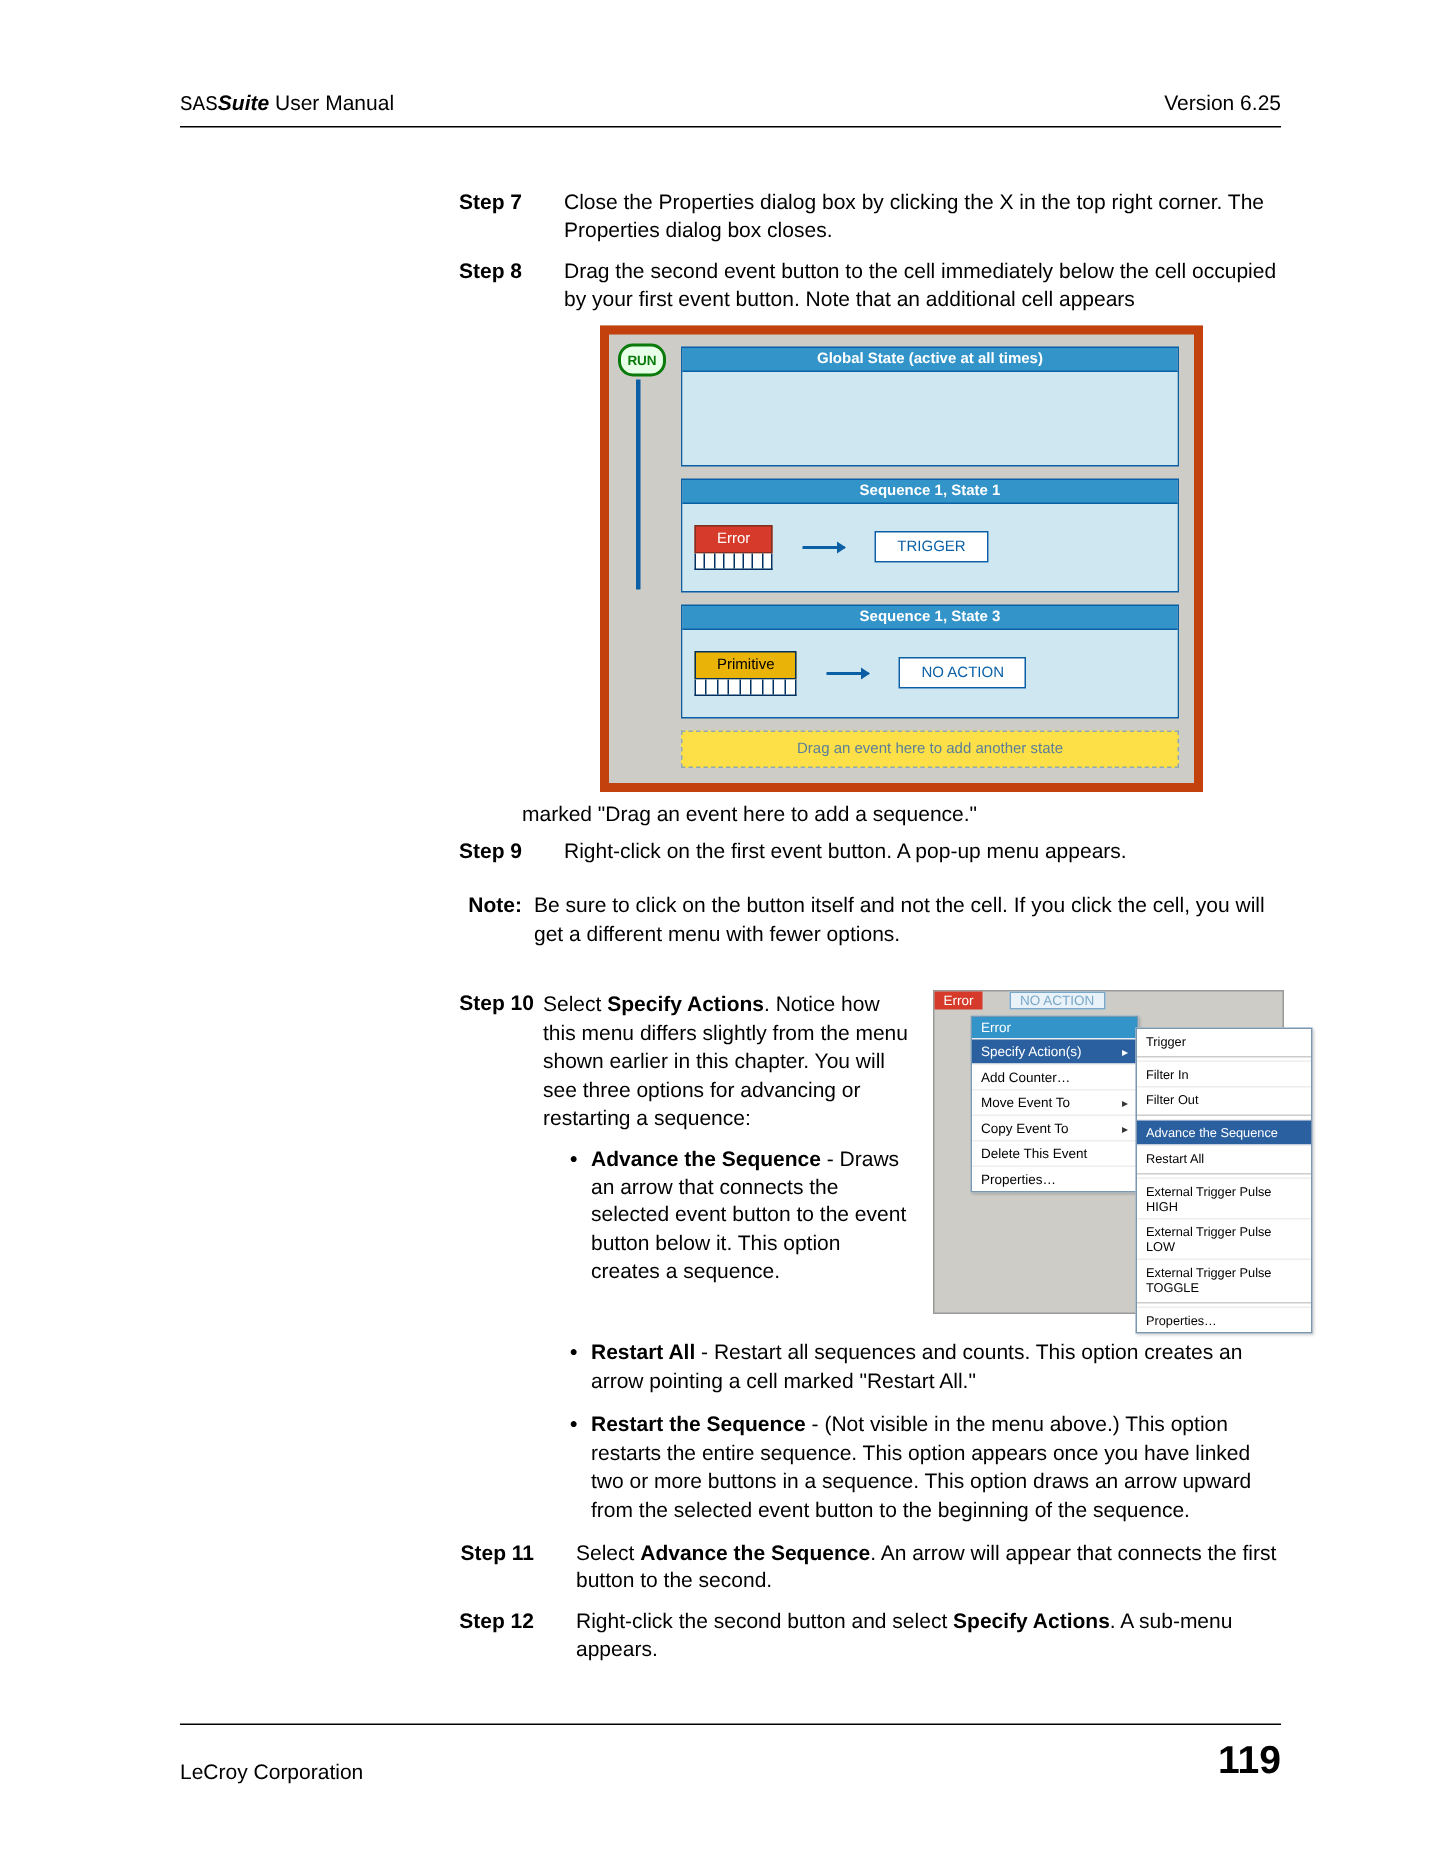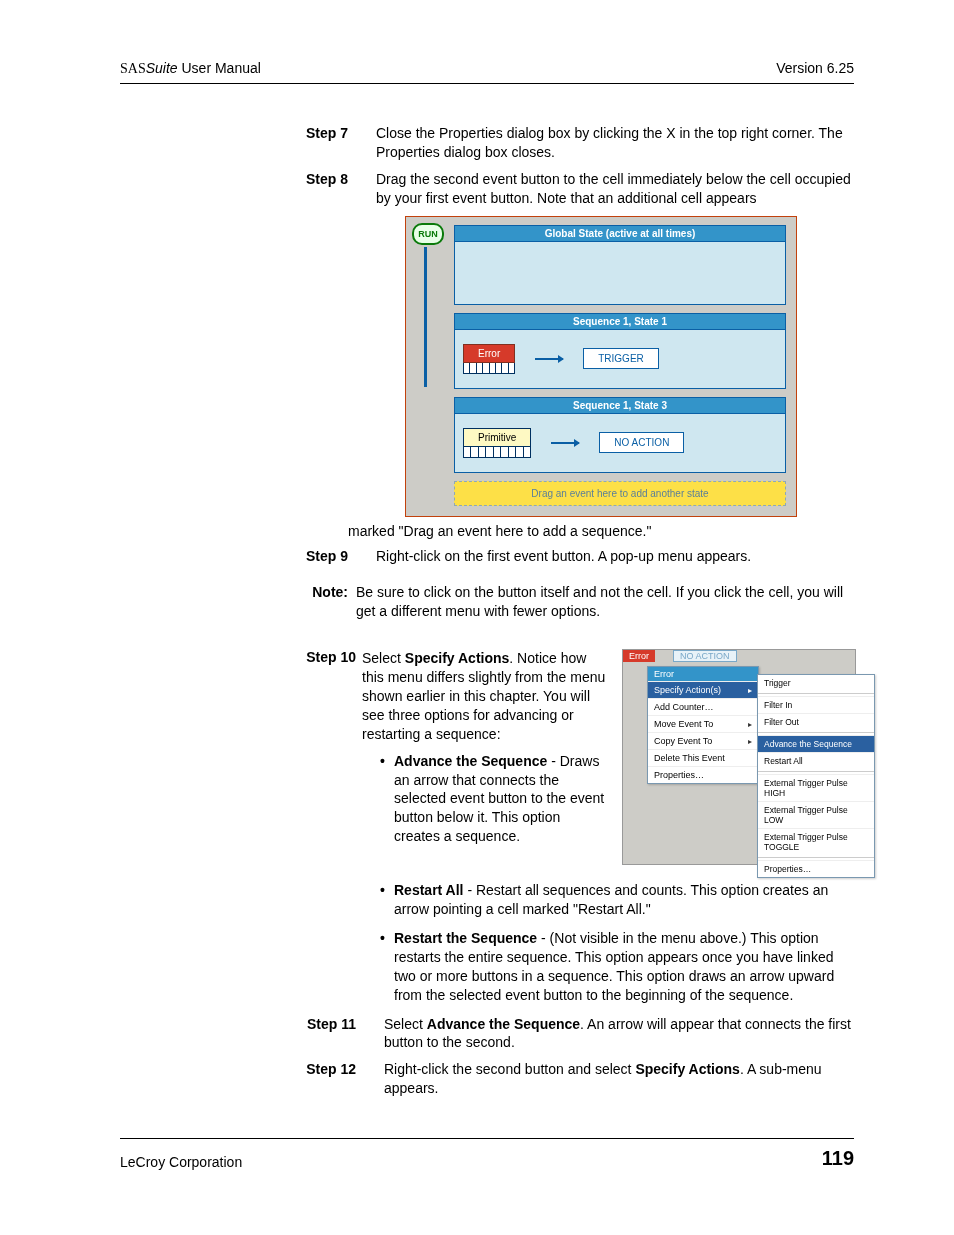--- a/index.html
+++ b/index.html
@@ -14,35 +14,35 @@
     position: relative;
   }
   .header-row {
     display: flex;
     justify-content: space-between;
     font-size: 14px;
     padding-bottom: 6px;
     border-bottom: 1.5px solid #000;
     margin-bottom: 40px;
   }
-  .header-left .prod { font-family: Liberation Serif, serif; }
-  .header-left .suite { font-style: italic; }
+  .header-left .prod { font-family: Liberation Mono, monospace; }
+  .header-left .suite { font-style: italic; font-weight: bold; }
   .steps { margin-left: 170px; font-size: 14px; }
   .step-row { display: flex; margin-bottom: 8px; line-height: 1.35; gap: 20px; }
   .step-label { width: 58px; flex-shrink: 0; font-weight: bold; text-align: right; padding-right: 8px; }
   .step-body { flex: 1; }
   .note-row { display: flex; margin: 18px 0 18px 0; line-height: 1.35; }
   .note-label { width: 58px; flex-shrink: 0; font-weight: bold; text-align: right; padding-right: 8px; }
   .caption-text { margin-left: 58px; margin-top: 6px; margin-bottom: 8px; }
   .figure-wrap { text-align: center; margin: 6px 0 6px 58px; }
   .fig1 {
     display: inline-block;
     width: 370px;
     background: #cdccc7;
-    border: 1px solid #c2410c;
+    border: 6px solid #c2410c;
     padding: 8px 10px 10px 10px;
     position: relative;
   }
   .run-badge {
     position: absolute;
     top: 6px; left: 6px;
     width: 28px; height: 18px;
     border: 2px solid #0a7a0a;
     border-radius: 10px;
     background: #e8ffe8;
@@ -83,21 +83,21 @@
   }
   .ev-top {
     background: #d63a2a;
     color: #fff;
     font-size: 10px;
     text-align: center;
     padding: 3px 14px;
     border: 1px solid #803020;
   }
   .ev-top.white {
-    background: #fef9c3; color: #000; border: 1px solid #003060;
+    background: #eab308; color: #000; border: 1px solid #003060;
   }
   .ev-strip {
     height: 10px;
     background: #fff;
     border: 1px solid #003060;
     border-top: none;
     display: flex;
   }
   .ev-strip span { flex: 1; border-right: 1px solid #003060; }
   .ev-strip span:last-child { border-right: none; }
@@ -185,21 +185,21 @@
   ul.opts li::before { content: "•"; position: absolute; left: 0; top: 0; font-weight: bold; }
   .footer-row {
     display: flex;
     justify-content: space-between;
     align-items: flex-end;
     border-top: 1.5px solid #000;
     padding-top: 8px;
     margin-top: 40px;
     font-size: 14px;
   }
-  .page-num { font-size: 20px; font-weight: bold; font-family: Arial, sans-serif; }
+  .page-num { font-size: 26px; font-weight: bold; font-family: Arial, sans-serif; }
   .clearfix::after { content: ""; display: table; clear: both; }
 </style>
 </head>
 <body>
 
 <div class="page">
   <div class="header-row">
     <div class="header-left">
       <span class="prod">SAS</span><span class="suite">Suite</span><span> User Manual</span>
     </div>

